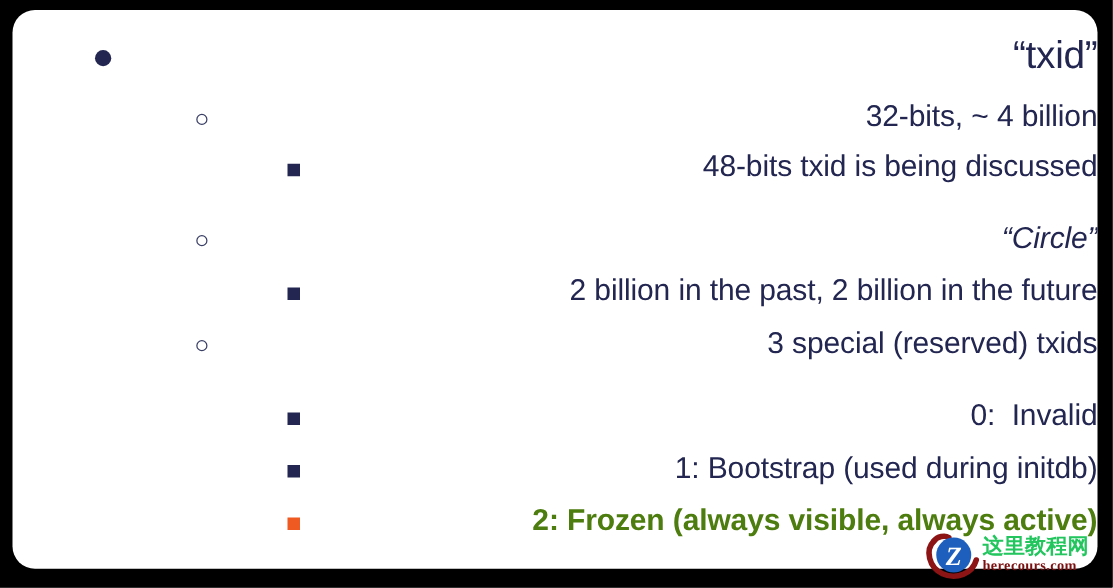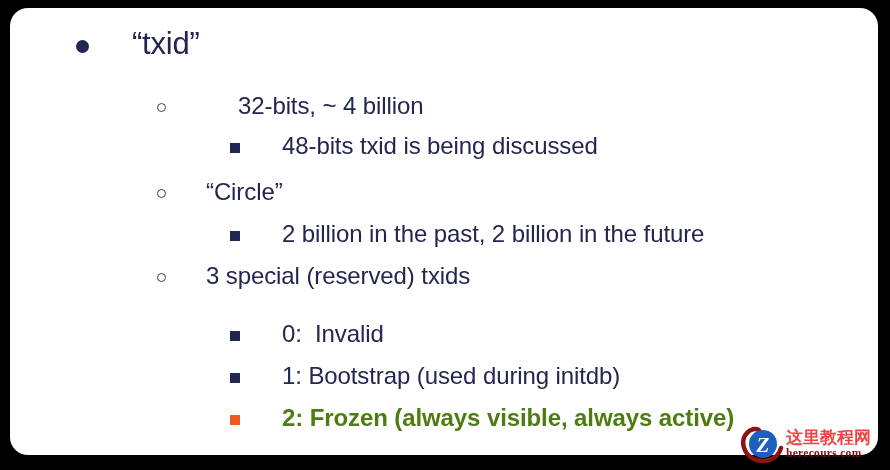--- a/index.html
+++ b/index.html
@@ -42,20 +42,21 @@
     top: 0;
     width: 868px;
   }
 
   .bullet-row {
     position: relative;
     display: flex;
     align-items: baseline;
     color: #222650;
     white-space: pre;
+    justify-content: flex-end;
   }
 
   
   .marker {
     position: absolute;
     display: block;
   }
 
   .marker-disc {
     width: 13px;
@@ -115,23 +116,23 @@
   }
 
   .row-text.accent {
     color: #4d7c0f;
     font-weight: bold;
   }
 
   
   #row-0 { margin-top: 14px; }
   #row-1 { margin-top: 6px; }
-  #row-2 { margin-top: 16px; padding-left: 32px; }
+  #row-2 { margin-top: 4px; padding-left: 32px; }
   #row-3 { margin-top: 0px; }
-  #row-4 { margin-top: 6px; }
+  #row-4 { margin-top: 17px; font-style: italic; }
   #row-5 { margin-top: 2px; }
   #row-6 { margin-top: 2px; }
   #row-7 { margin-top: 18px; }
   #row-8 { margin-top: 2px; }
   #row-9 { margin-top: 2px; }
 
   
   #watermark {
     position: absolute;
     left: 738px;
@@ -149,21 +150,21 @@
     flex: 0 0 46px;
   }
   #watermark-text {
     margin-left: 2px;
     line-height: 1;
   }
   #watermark-cn {
     display: block;
     font-size: 17px;
     font-weight: bold;
-    color: #ef4444;
+    color: #22c55e;
     letter-spacing: 0px;
     font-family: "DejaVu Sans", sans-serif;
   }
   #watermark-url {
     display: block;
     margin-top: 2px;
     font-size: 11.5px;
     font-weight: bold;
     color: #7B1010;
     letter-spacing: 0.3px;

